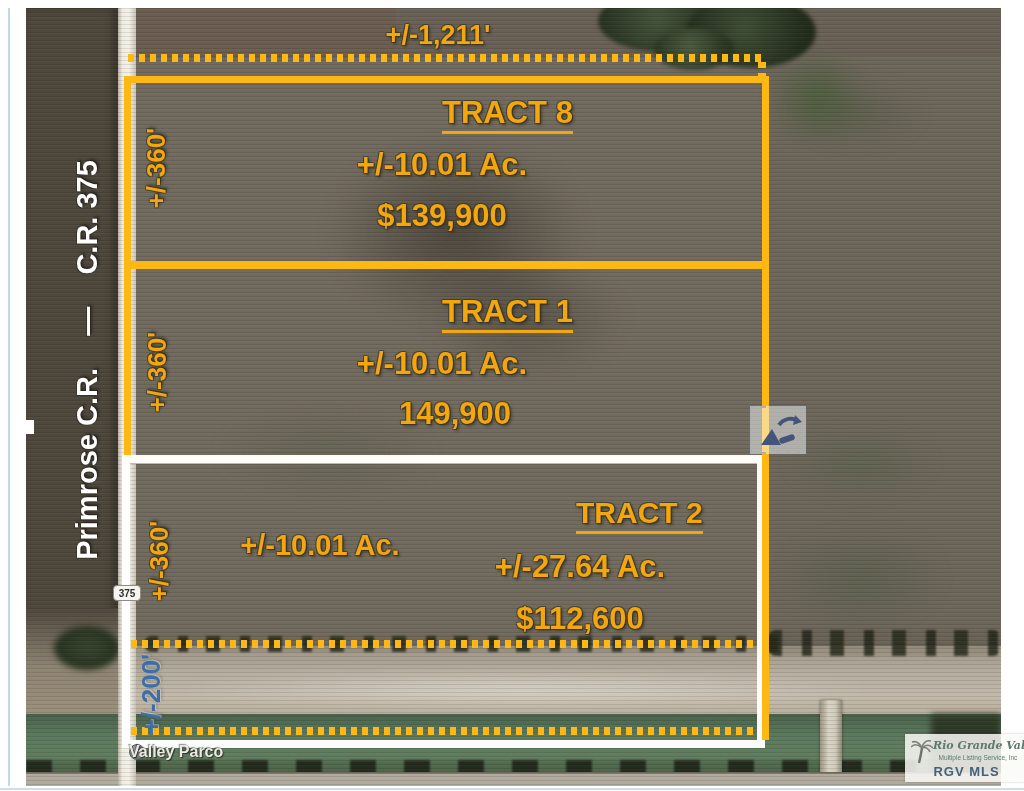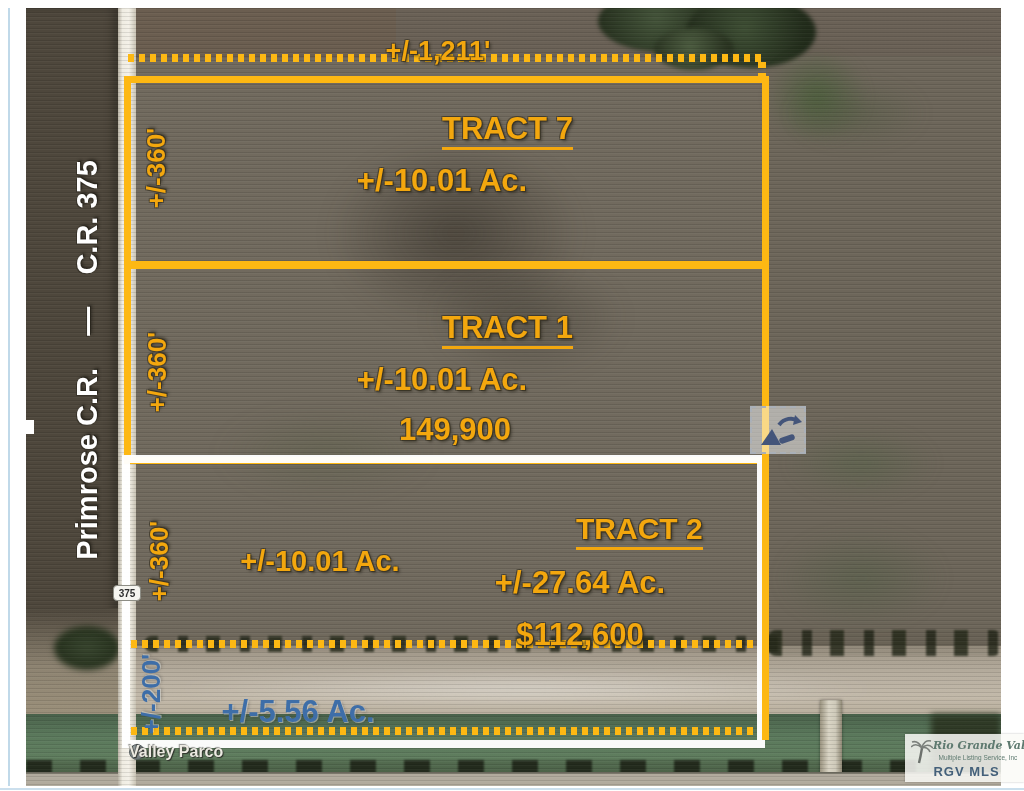--- a/index.html
+++ b/index.html
@@ -76,21 +76,21 @@
   .white-box{left:122px;top:455px;width:643px;height:293px;border:8px solid rgba(255,255,255,.97);z-index:9;}
   .yellow-right-ext{left:762px;top:455px;width:7px;height:285px;background:var(--line_yellow);z-index:10;}
   .dash1{left:131px;top:640px;width:626px;z-index:11;}
   .dash2{left:131px;top:727px;width:626px;z-index:11;}
 
   
   .lbl{font-weight:bold;white-space:pre;text-align:center;z-index:12;color:var(--annotation_yellow);
     text-shadow:1px 1px 0 rgba(58,52,38,.9),-1px -1px 0 rgba(58,52,38,.55),
                 1px -1px 0 rgba(58,52,38,.55),-1px 1px 0 rgba(58,52,38,.55),2px 2px 3px rgba(40,36,26,.6);}
   .big{font-size:31px;line-height:34px;}
-  .center-x{transform:translateX(-50%);margin-top:16px;}
+  .center-x{transform:translateX(-50%);}
   .underline{border-bottom:3px solid currentColor;padding-bottom:1px;position:static;display:inline-block;}
   .rot{transform:rotate(-90deg);font-size:26px;line-height:32px;}
   .blue{color:var(--annotation_blue);
     text-shadow:1px 1px 0 rgba(230,232,228,.5),2px 2px 3px rgba(40,40,40,.25);}
   .white-lbl{color:#fff;font-size:29px;line-height:34px;
     text-shadow:1px 1px 0 rgba(40,36,28,.85),-1px -1px 0 rgba(40,36,28,.5),2px 2px 3px rgba(30,26,20,.6);}
 
   .l-top-width{left:438px;top:20px;font-size:27px;}
   .l-t1-name{left:442px;top:96px;}
   .l-t1-ac{left:442px;top:148px;}
@@ -180,36 +180,36 @@
   <div class="dotted-v dot-jog"></div>
   <div class="tract12-box"></div>
   <div class="tract-divider"></div>
   <div class="white-box"></div>
   <div class="yellow-right-ext"></div>
   <div class="dashed dotted-h dash1"></div>
   <div class="dashed dotted-h dash2"></div>
 
   <div class="lbl l-top-width center-x">+/-1,211'</div>
 
-  <div class="lbl big l-t1-name center-x"><span class="underline">TRACT 7</span></div>
+  <div class="lbl big l-t1-name center-x"><span class="underline">TRACT 8</span></div>
   <div class="lbl big l-t1-ac center-x">+/-10.01 Ac.</div>
+  <div class="lbl big l-t1-price center-x">$139,900</div>
   <div class="lbl rot r360-1">+/-360'</div>
 
   <div class="lbl big l-t2-name center-x"><span class="underline">TRACT 1</span></div>
   <div class="lbl big l-t2-ac center-x">+/-10.01 Ac.</div>
   <div class="lbl big l-t2-price center-x">149,900</div>
   <div class="lbl rot r360-2">+/-360'</div>
 
   <div class="lbl big l-t3-name center-x"><span class="underline">TRACT 2</span></div>
   <div class="lbl big l-t3-ac center-x">+/-27.64 Ac.</div>
   <div class="lbl big l-t3-price center-x">$112,600</div>
   <div class="lbl l-t3-ac2 center-x">+/-10.01 Ac.</div>
   <div class="lbl rot r360-3">+/-360'</div>
 
-  <div class="lbl blue l-strip-ac center-x">+/-5.56 Ac.</div>
   <div class="lbl blue rot r200">+/-200'</div>
 
   <div class="lbl white-lbl rot l-road">Primrose C.R.    —    C.R. 375</div>
 
   <div class="shield">375</div>
 
   <div class="pp-wrap">
     <span class="pp-icon"></span>
     <span class="pp-text">Valley Parco</span>
   </div>

